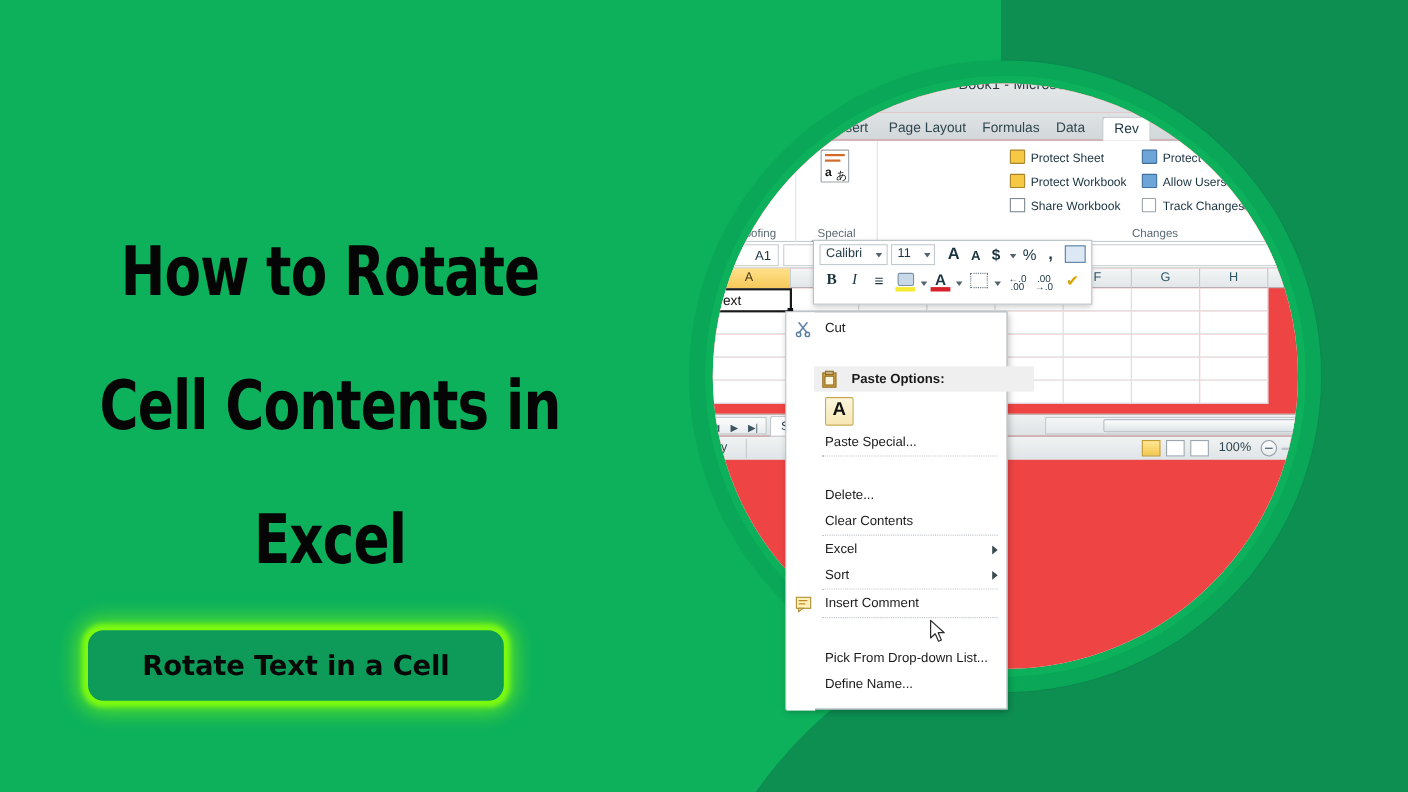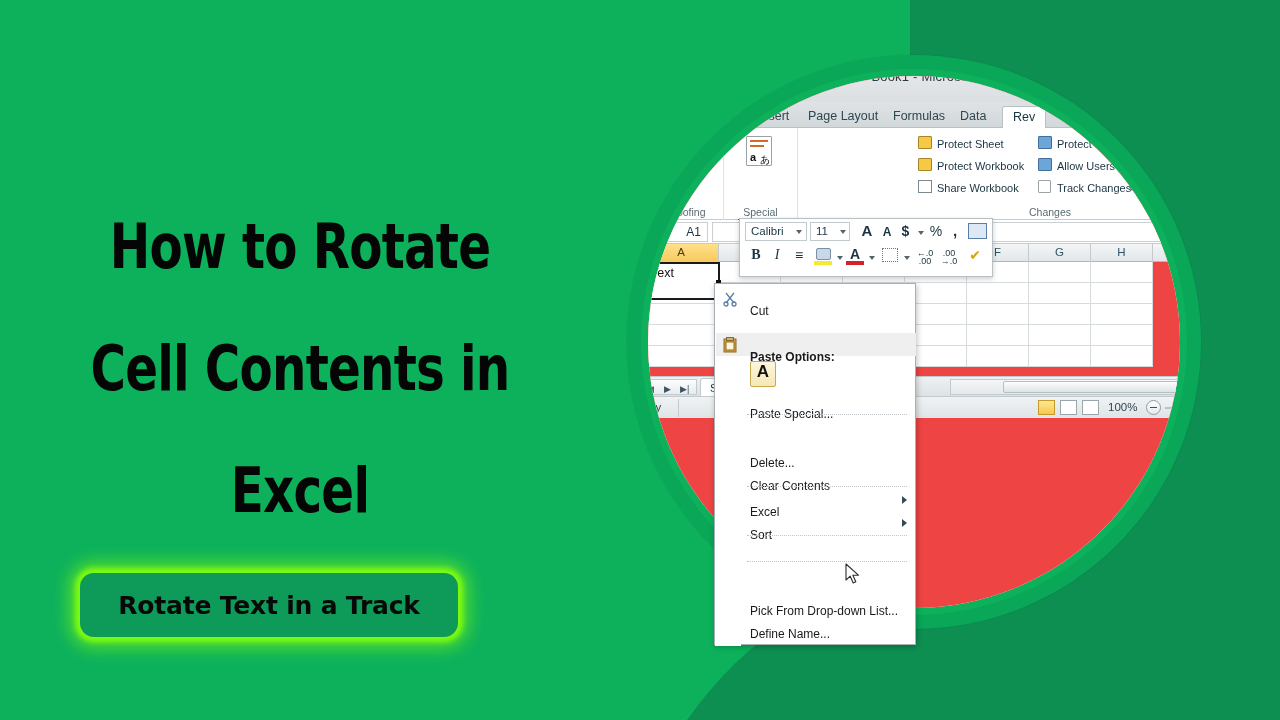--- a/index.html
+++ b/index.html
@@ -249,22 +249,22 @@
     z-index: 50;
   }
   .cm-gutter {
     position: absolute; left: 0; top: 0; width: 26px; height: 362px;
     background: #ffffff;
   }
   .cm-item {
     position: absolute; left: 1px; width: 200px; height: 23px;
     font-size: 12px; color: #1a1a1a;
   }
-  .cm-item span.lbl { position: absolute; left: 34px; top: 17px; white-space: nowrap; text-align: right; }
-  .cm-item.header { background: #efefef; font-weight: bold; }
+  .cm-item span.lbl { position: absolute; left: 34px; top: 4px; white-space: nowrap; text-align: right; }
+  .cm-item.header { background: #efefef; font-weight: bold; margin-left: 24px; }
   .cm-item.hover {
     background: linear-gradient(#fdf3d3,#fbe7a6);
     border: 1px solid #e0a93b; border-radius: 2px;
     left: 2px; width: 197px;
   }
   .cm-sep {
     position: absolute; left: 32px; width: 160px; height: 0;
     border-top: 1px dotted #c0c6ca;
   }
   .cm-arrow {
@@ -319,21 +319,21 @@
 <div id="bg-curve-light"></div>
 <div id="bg-curve"></div>
 
 <div id="headline">
   <div>How to Rotate</div>
   <div>Cell Contents in</div>
   <div>Excel</div>
 </div>
 
 <div id="cta-badge">
-  <div id="cta-label">Rotate Text in a Track</div>
+  <div id="cta-label">Rotate Text in a Cell</div>
 </div>
 
 <div id="circle-ring"></div>
 <div id="circle-ring-inner"></div>
 
 <div id="excel-clip">
   <div class="excel-surface">
 
     <div class="xl-titlebar">
       <div class="xl-title">Book1  -  Microsoft E</div>
@@ -447,21 +447,21 @@
 
       <div class="gridcell" style="left:24px;  top:102px; width:75px"></div>
       <div class="gridcell" style="left:99px;  top:102px; width:62px"></div>
       <div class="gridcell" style="left:161px; top:102px; width:62px"></div>
       <div class="gridcell" style="left:223px; top:102px; width:62px"></div>
       <div class="gridcell" style="left:285px; top:102px; width:62px"></div>
       <div class="gridcell" style="left:347px; top:102px; width:62px"></div>
       <div class="gridcell" style="left:409px; top:102px; width:62px"></div>
       <div class="gridcell" style="left:471px; top:102px; width:62px"></div>
 
-      <div class="cellA1-sel" style="left:24px; top:18px; width:76px; height:38px">Text</div>
+      <div class="cellA1-sel" style="left:24px; top:18px; width:76px; height:22px">Text</div>
       <div class="fill-handle" style="left:96px; top:36px"></div>
     </div>
 
     <div class="xl-sheetbar">
       <div class="navbtns">
 
         <span class="navarrow" style="left:23px">◀</span>
         <span class="navarrow" style="left:40px">▶</span>
         <span class="navarrow" style="left:56px">▶|</span>
       </div>
@@ -570,20 +570,31 @@
     <span class="lbl">Excel</span>
     <span class="cm-arrow"></span>
   </div>
 
   <div class="cm-item" style="top:227px">
     <span class="lbl">Sort</span>
     <span class="cm-arrow"></span>
   </div>
   <div class="cm-sep" style="top:251px"></div>
 
+  <div class="cm-item" style="top:253px">
+    <span class="cm-icon">
+      <svg width="17" height="17" viewBox="0 0 17 17">
+          <rect x="2" y="3" width="13" height="10" fill="#fdf0b8" stroke="#b08e34"></rect>
+          <path d="M4 13 l0 3 l4 -3 z" fill="#fdf0b8" stroke="#b08e34"></path>
+          <line x1="4" y1="6" x2="12" y2="6" stroke="#c08a2a"></line>
+          <line x1="4" y1="9" x2="10" y2="9" stroke="#c08a2a"></line>
+        </svg>
+    </span>
+    <span class="lbl">Insert Comment</span>
+  </div>
   <div class="cm-sep" style="top:277px"></div>
 
 
   <div class="cm-item" style="top:303px">
     <span class="lbl">Pick From Drop-down List...</span>
   </div>
 
   <div class="cm-item" style="top:326px">
     <span class="lbl">Define Name...</span>
   </div>

